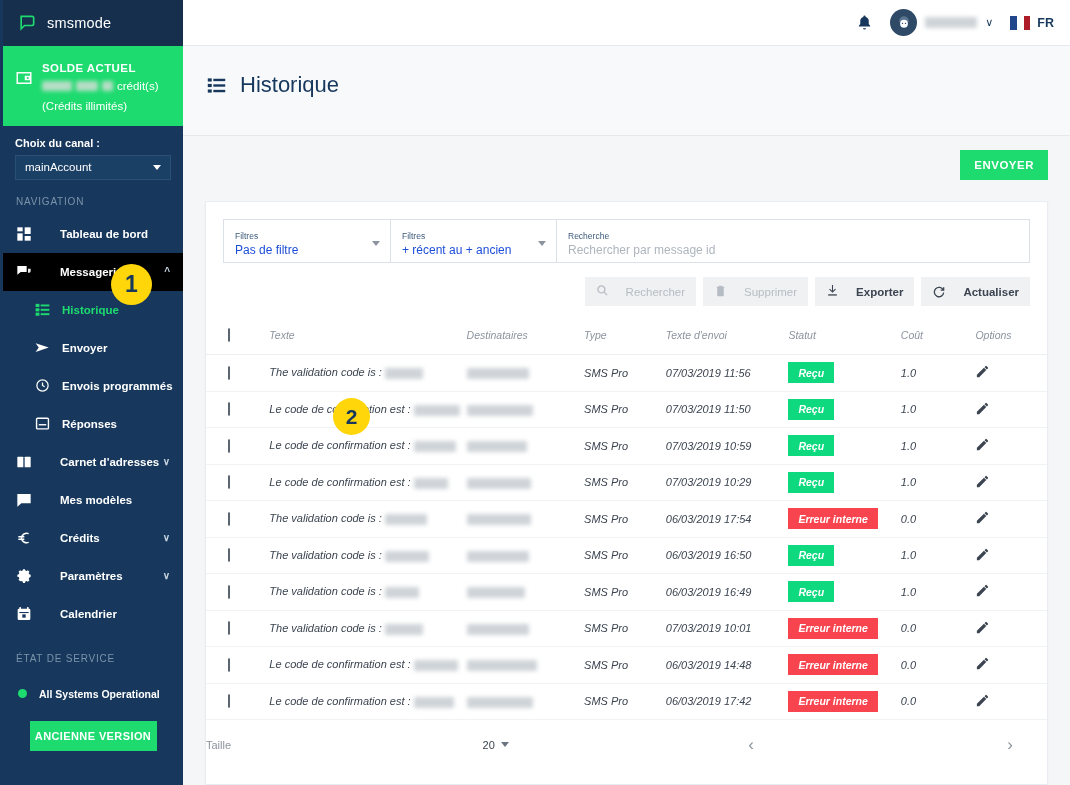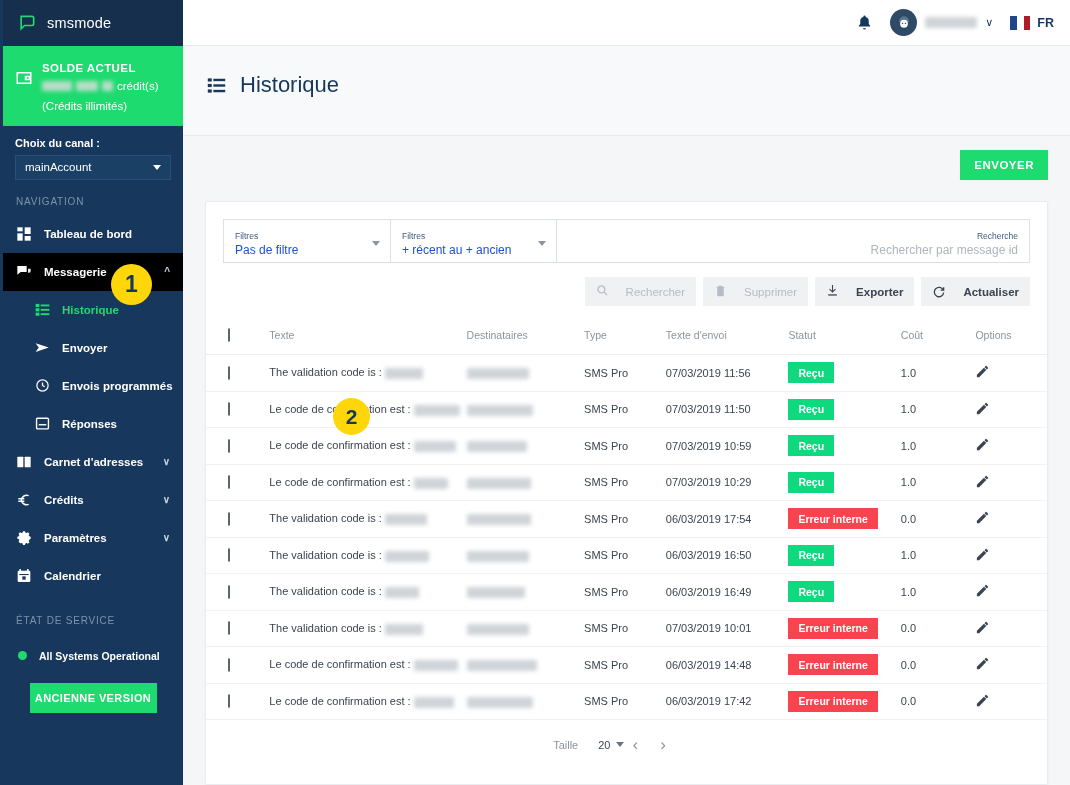--- a/index.html
+++ b/index.html
@@ -52,21 +52,21 @@
   }
   .caret-dn { width: 0; height: 0; border-left: 4.5px solid transparent;
               border-right: 4.5px solid transparent; border-top: 5px solid #fff; }
 
   .nav-head {
     font-size: 10px; color: #7b93ab; letter-spacing: .8px;
     padding: 16px 0 8px 13px; text-transform: uppercase;
   }
   .nav-item {
     display: flex; align-items: center; height: 38px;
-    padding-left: 13px; gap: 12px; cursor: pointer;
+    padding-left: 13px; gap: 28px; cursor: pointer;
     font-size: 11.5px; font-weight: bold; color: #fff;
     position: relative;
   }
   .nav-item.active-parent { background: #000000; }
   .nav-item .ico { width: 16px; height: 16px; flex: 0 0 16px;
                    display:flex;align-items:center;justify-content:center; }
   .nav-item .chev { position: absolute; right: 13px; font-size: 10px; color:#c6d3df; }
   .nav-sub {
     display: flex; align-items: center; height: 38px;
     padding-left: 32px; gap: 12px; cursor: pointer;
@@ -129,41 +129,41 @@
     flex: 1; min-height: 0;
   }
   .filters { display: flex; padding: 17px 17px 0 17px; }
   .fbox {
     border: 1px solid #dbe1e7; height: 44px; padding: 5px 11px 0 11px;
     display: flex; flex-direction: column; justify-content: center;
     position: relative; cursor: pointer; background:#fff;
   }
   .fbox.f1 { width: 168px; }
   .fbox.f2 { width: 166px; border-left: none; }
-  .fbox.f3 { flex: 1; border-left: none; cursor: text; text-align: right; }
+  .fbox.f3 { flex: 1; border-left: none; cursor: text; }
   .flabel { font-size: 8.5px; color: #3d5a7a; margin-bottom: 2px; }
   .fvalue { font-size: 12px; color: #1d4ed8; }
   .fvalue.ph { color: #adb5bd; }
   .fcaret { position: absolute; right: 10px; top: 21px;
             width: 0; height: 0; border-left: 4px solid transparent;
             border-right: 4px solid transparent; border-top: 5px solid #8b949e; }
 
   .actions { display: flex; justify-content: flex-end; gap: 7px;
              padding: 14px 17px 0 17px; }
   .abtn {
     display: flex; align-items: center; gap: 17px; height: 29px;
     padding: 0 11px; font-size: 11.5px; background: #f0f1f3;
     color: #5b6570; cursor: pointer; border: none;
     font-family: "Liberation Sans", sans-serif;
   }
   .abtn.disabled { color: #b6bcc3; cursor: default; }
   .abtn.strong { color: #3b4450; font-weight: bold; }
   .abtn svg { flex: 0 0 auto; }
 
-  table.hist { width: 100%; border-collapse: collapse; margin-top: 14px; }
+  table.hist { width: 100%; border-collapse: collapse; margin-top: 14px; font-style: italic; }
   table.hist th {
     font-size: 10.5px; color: #8b949e; font-weight: normal; text-align: left;
     padding: 9px 0 13px 0; border-bottom: 1px solid #eceff2;
   }
   table.hist td {
     font-size: 11px; color: #3b4450; padding: 0; height: 36.5px;
     border-bottom: 1px solid #f0f2f5; vertical-align: middle;
   }
   table.hist tr:last-child td { border-bottom: 1px solid #f0f2f5; }
   .c-chk   { width: 62px; padding-left: 22px !important; }
@@ -180,21 +180,21 @@
          border-radius: 1.5px; background: #fff; cursor: pointer; }
   .badge {
     display: inline-flex; align-items: center; justify-content: center;
     min-width: 44px; height: 21px; padding: 0 10px; color: #fff;
     font-size: 10.5px; font-weight: bold; white-space: nowrap;
   }
   .badge.ok  { background: #0fd97e; }
   .badge.err { background: #f8444f; }
   .pen { cursor: pointer; }
 
-  .pager { display: flex; align-items: center; justify-content: center;
+  .pager { display: flex; align-items: center; justify-content: space-between;
            gap: 0; padding: 16px 26px 0 0; }
   .pg-lab { font-size: 11px; color: #8b949e; }
   .pg-size { display: flex; align-items: center; gap: 6px; font-size: 11px;
              color: #3b4450; cursor: pointer; margin-left: 20px; }
   .pg-size .caret { width:0;height:0;border-left:4px solid transparent;
                     border-right:4px solid transparent;border-top:5px solid #6b757f;}
   .pg-arrow { font-size: 17px; color: #8b949e; cursor: pointer;
               padding: 0 8px; line-height: 1; user-select: none; }
   .pg-arrow.last { margin-left: 6px; }
 
@@ -323,20 +323,28 @@
       <span class="ico">
         <svg viewBox="0 0 24 24" width="16" height="16" fill="#fff">
           <rect x="2" y="4" width="9" height="16" rx="1"></rect>
             <rect x="13" y="4" width="9" height="16" rx="1"></rect>
         </svg>
       </span>
       <span>Carnet d'adresses</span>
       <span class="chev">∨</span>
     </div>
 
+    <div class="nav-item">
+      <span class="ico">
+        <svg viewBox="0 0 24 24" width="16" height="16" fill="#fff">
+          <path d="M2 3h20v14H8l-6 5V3z"></path>
+        </svg>
+      </span>
+      <span>Mes modèles</span>
+    </div>
 
     <div class="nav-item">
       <span class="ico">
         <svg viewBox="0 0 24 24" width="16" height="16" fill="none" stroke="#fff" stroke-width="2.2">
           <path d="M19 5.5A8 8 0 0 0 8 12a8 8 0 0 0 11 6.5"></path>
             <path d="M3.5 10h9M3.5 14h9"></path>
         </svg>
       </span>
       <span>Crédits</span>
       <span class="chev">∨</span>

